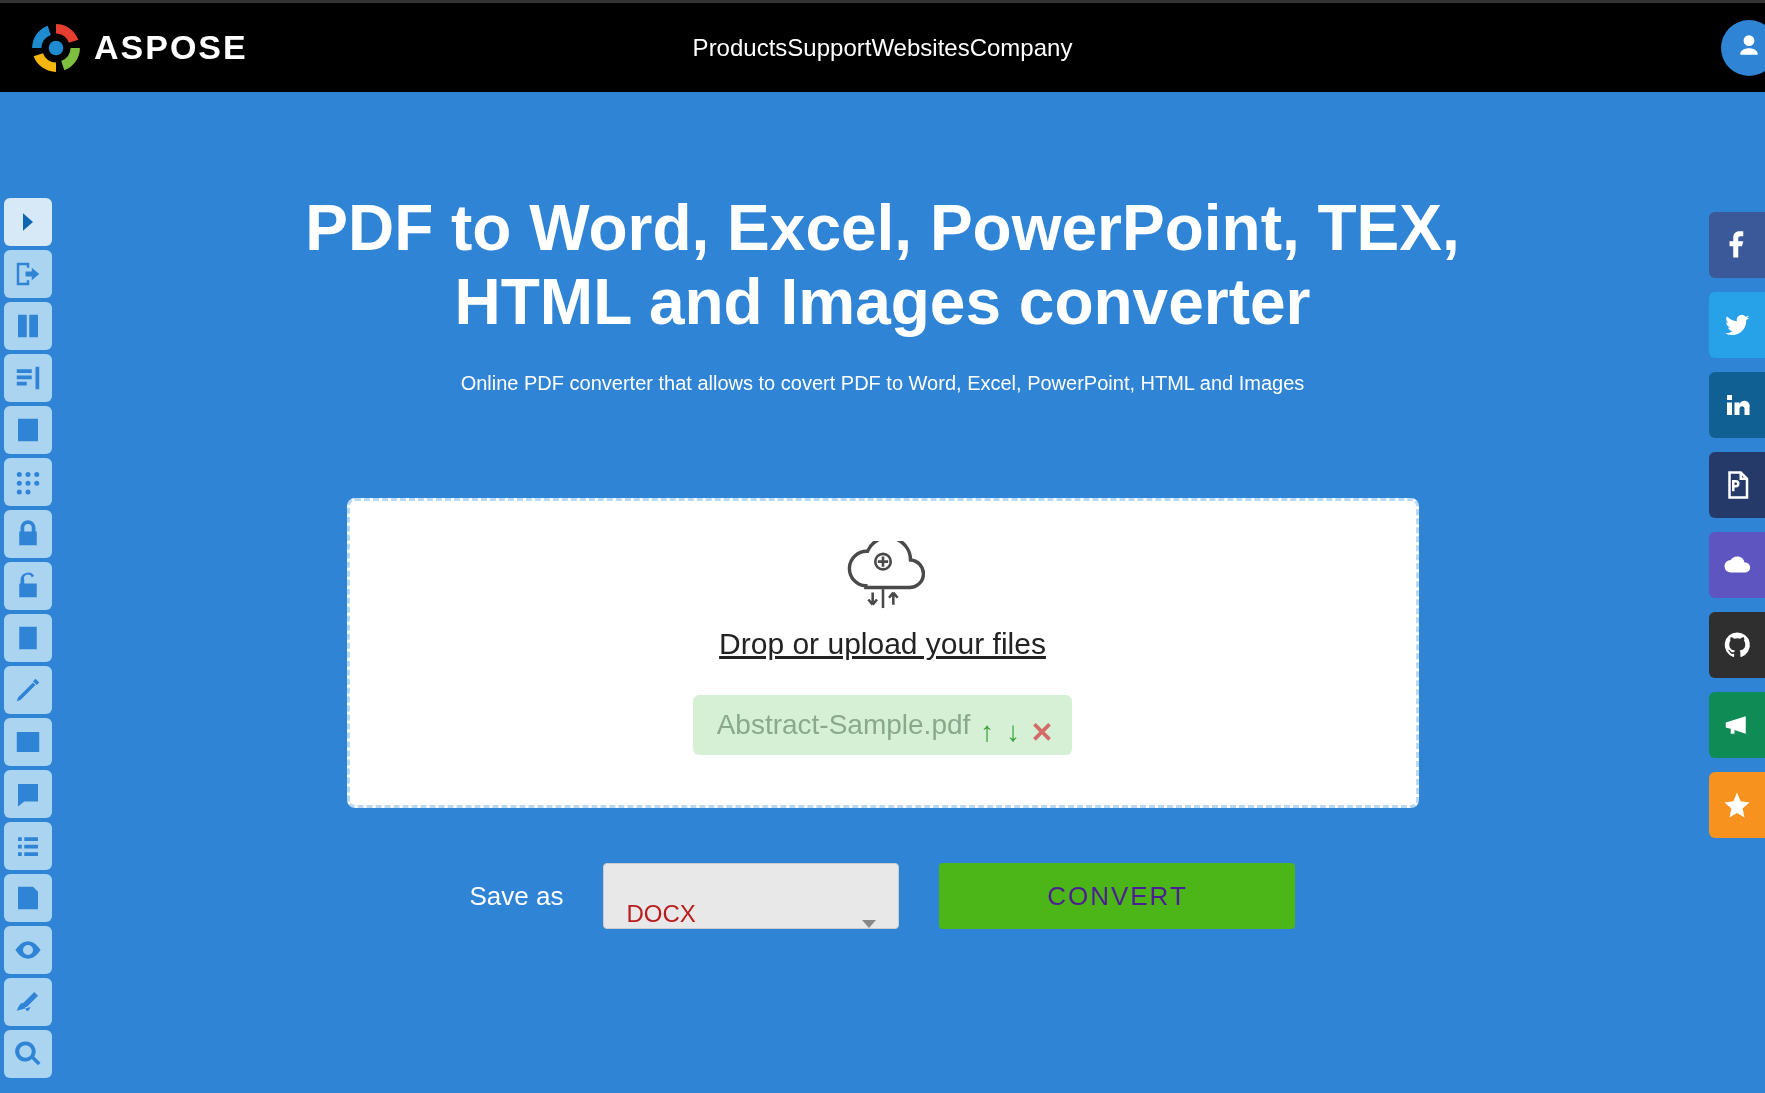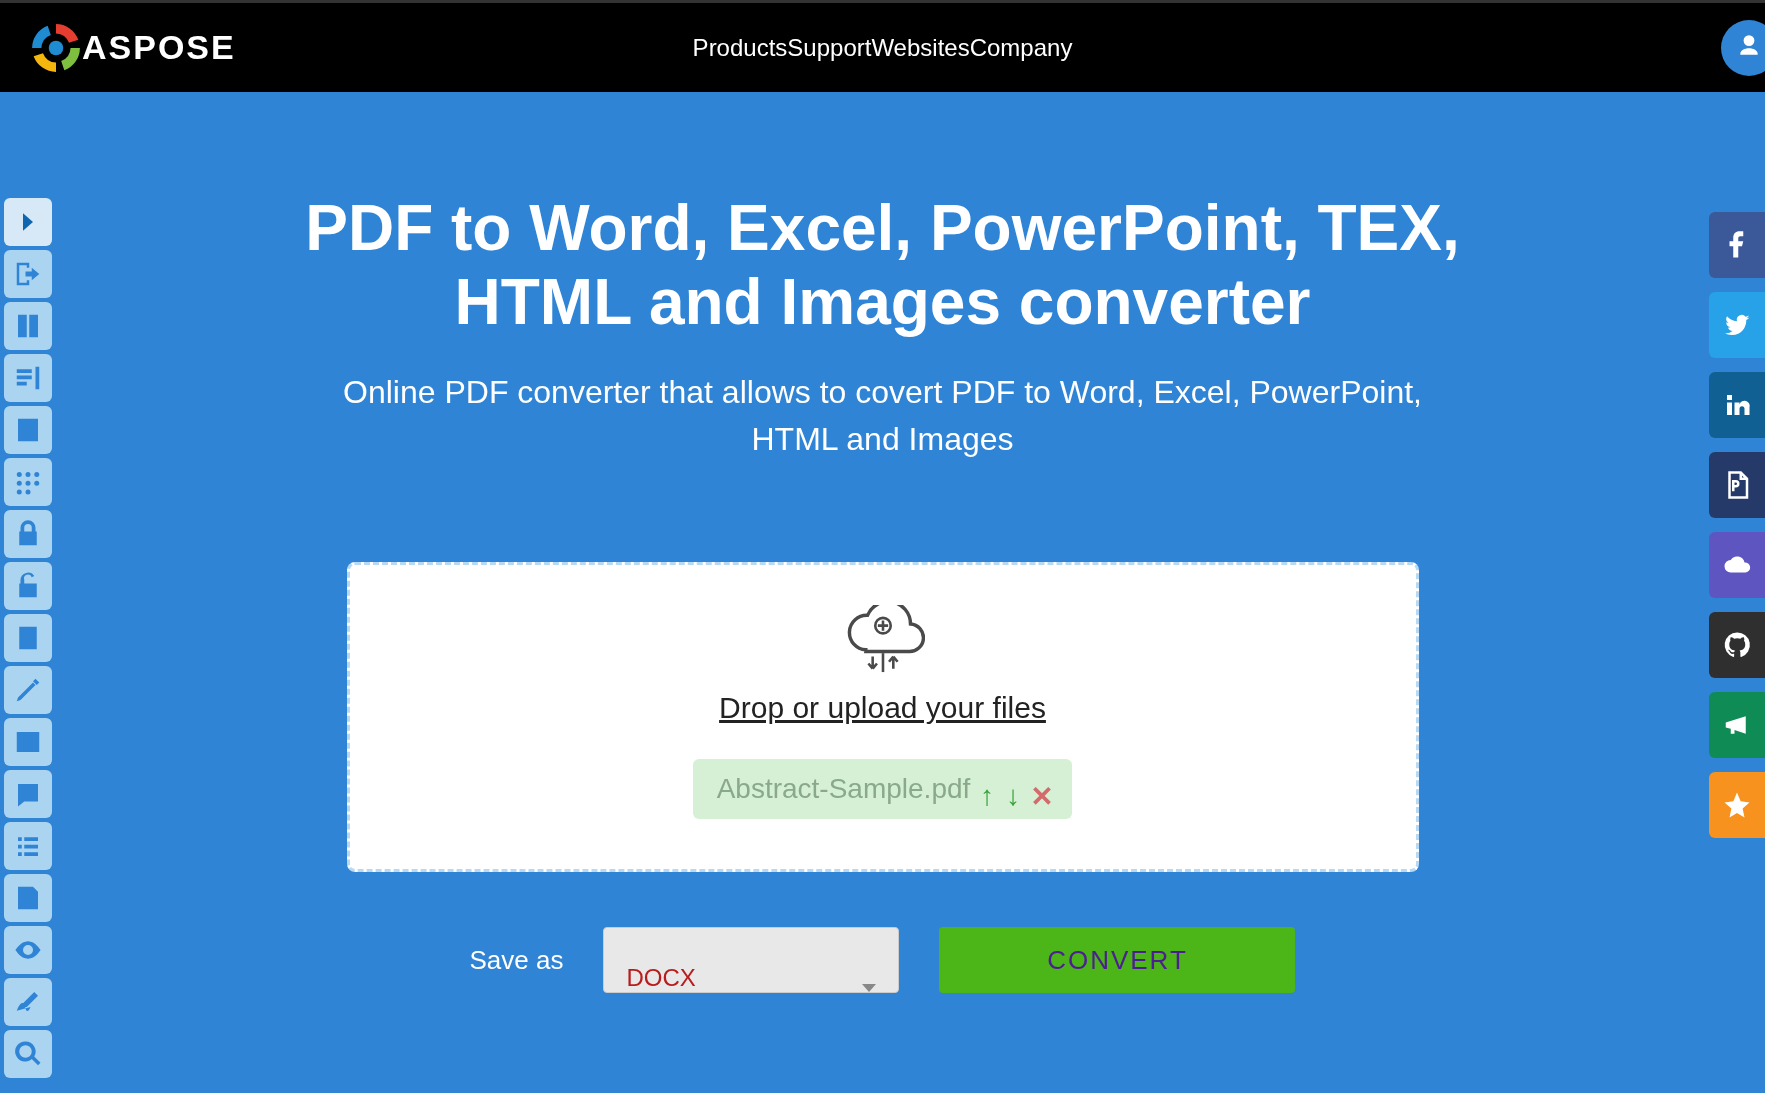--- a/index.html
+++ b/index.html
@@ -17,20 +17,21 @@
     height: 92px;
     display: flex;
     align-items: center;
     padding: 0 30px;
     position: relative;
     border-top: 3px solid #333;
   }
   .logo {
     display: flex;
     align-items: center;
+    gap: 12px;
   }
   .logo-mark {
     width: 52px; height: 52px;
     position: relative;
   }
   .logo-mark svg { width: 100%; height: 100%; }
   .logo-text {
     color: #fff;
     font-size: 34px;
     font-weight: 700;
@@ -71,21 +72,21 @@
     color: #fff;
   }
   .hero h1 {
     font-size: 64px;
     font-weight: 700;
     line-height: 1.16;
     max-width: 1200px;
     margin: 0 auto 30px;
   }
   .hero p.sub {
-    font-size: 32px;
+    font-size: 20px;
     max-width: 1100px;
     margin: 0 auto;
     line-height: 1.45;
   }
 
   
   .dropzone {
     background: #fff;
     border: 3px dashed #b7d9f4;
     border-radius: 8px;

